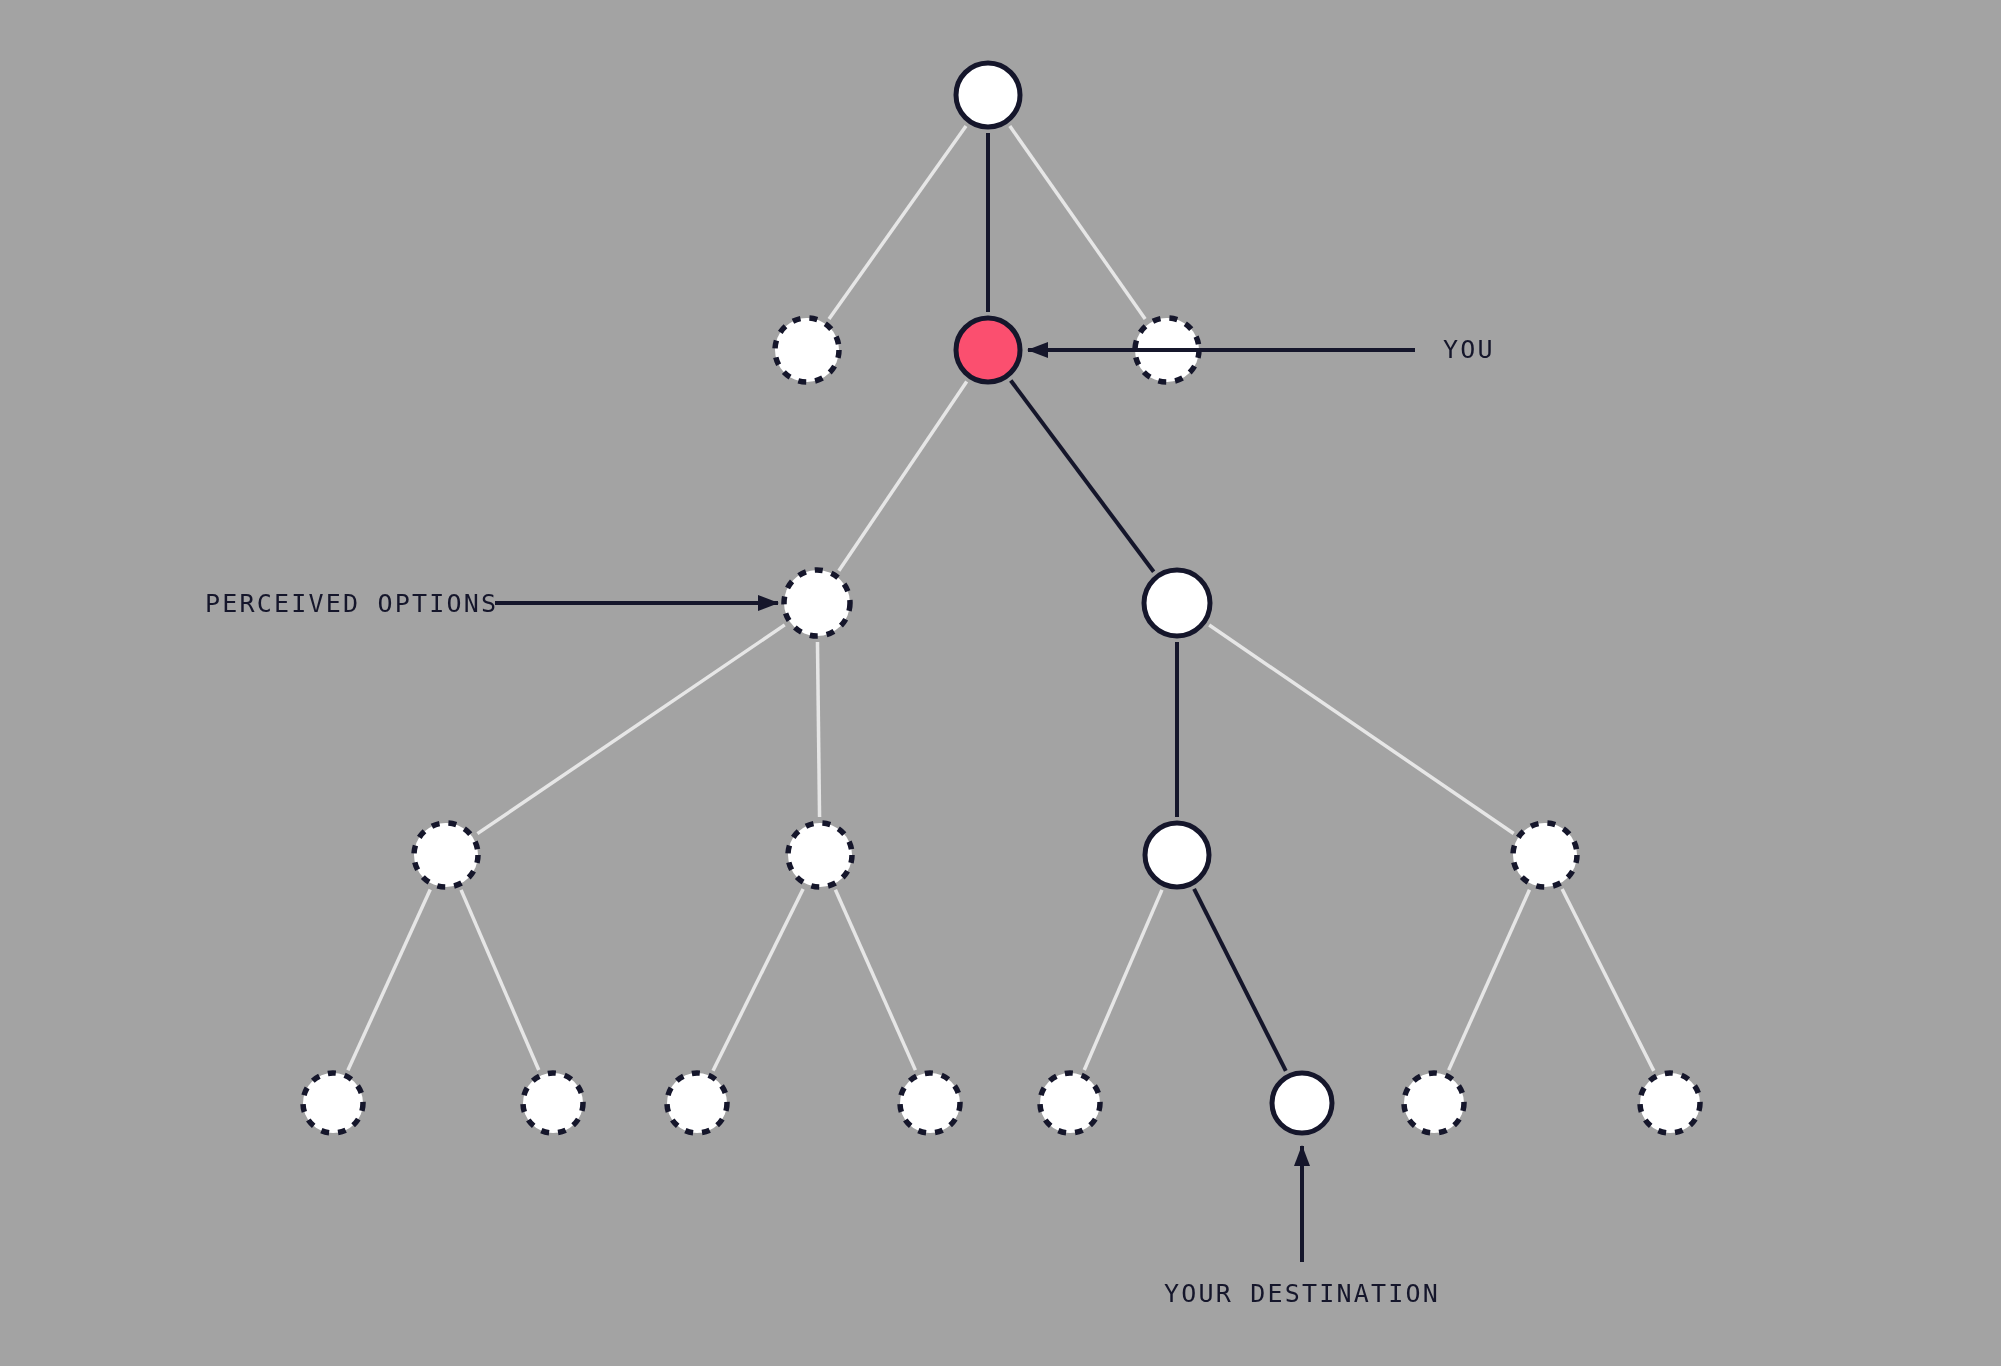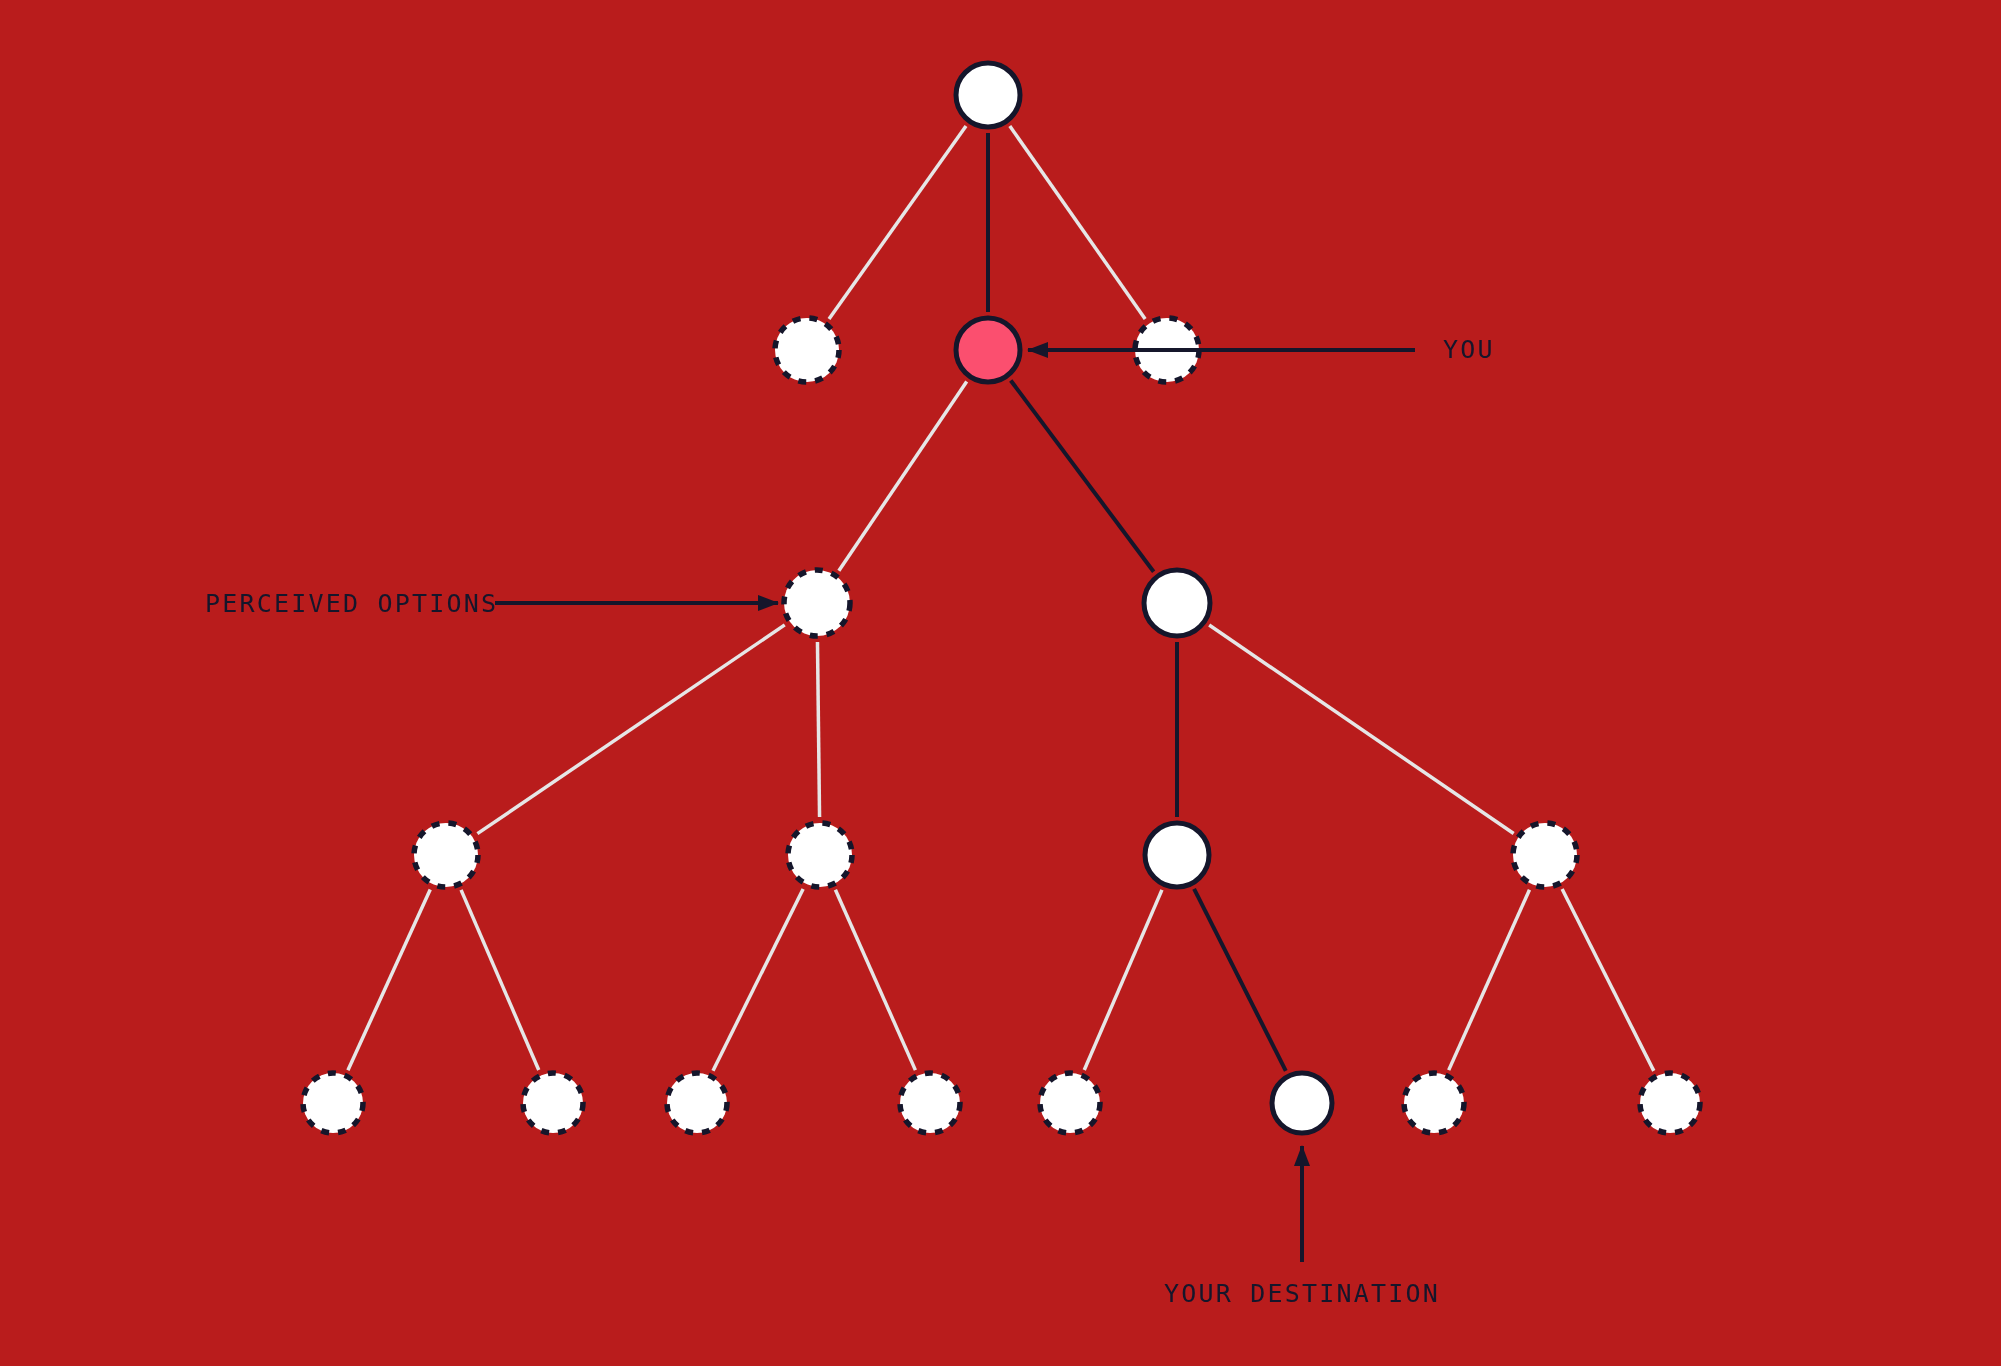--- a/index.html
+++ b/index.html
@@ -11,21 +11,21 @@
   body {
     width: 2001px;
     height: 1366px;
     overflow: hidden;
     font-family: "DejaVu Sans Mono", "Liberation Mono", monospace;
   }
   #stage {
     position: relative;
     width: 2001px;
     height: 1366px;
-    background: #b91c1c;
+    background: #a3a3a3;
     text-align: right;
   }
   #diagram-svg {
     position: absolute;
     top: 0;
     left: 0;
     width: 2001px;
     height: 1366px;
     display: block;
   }

